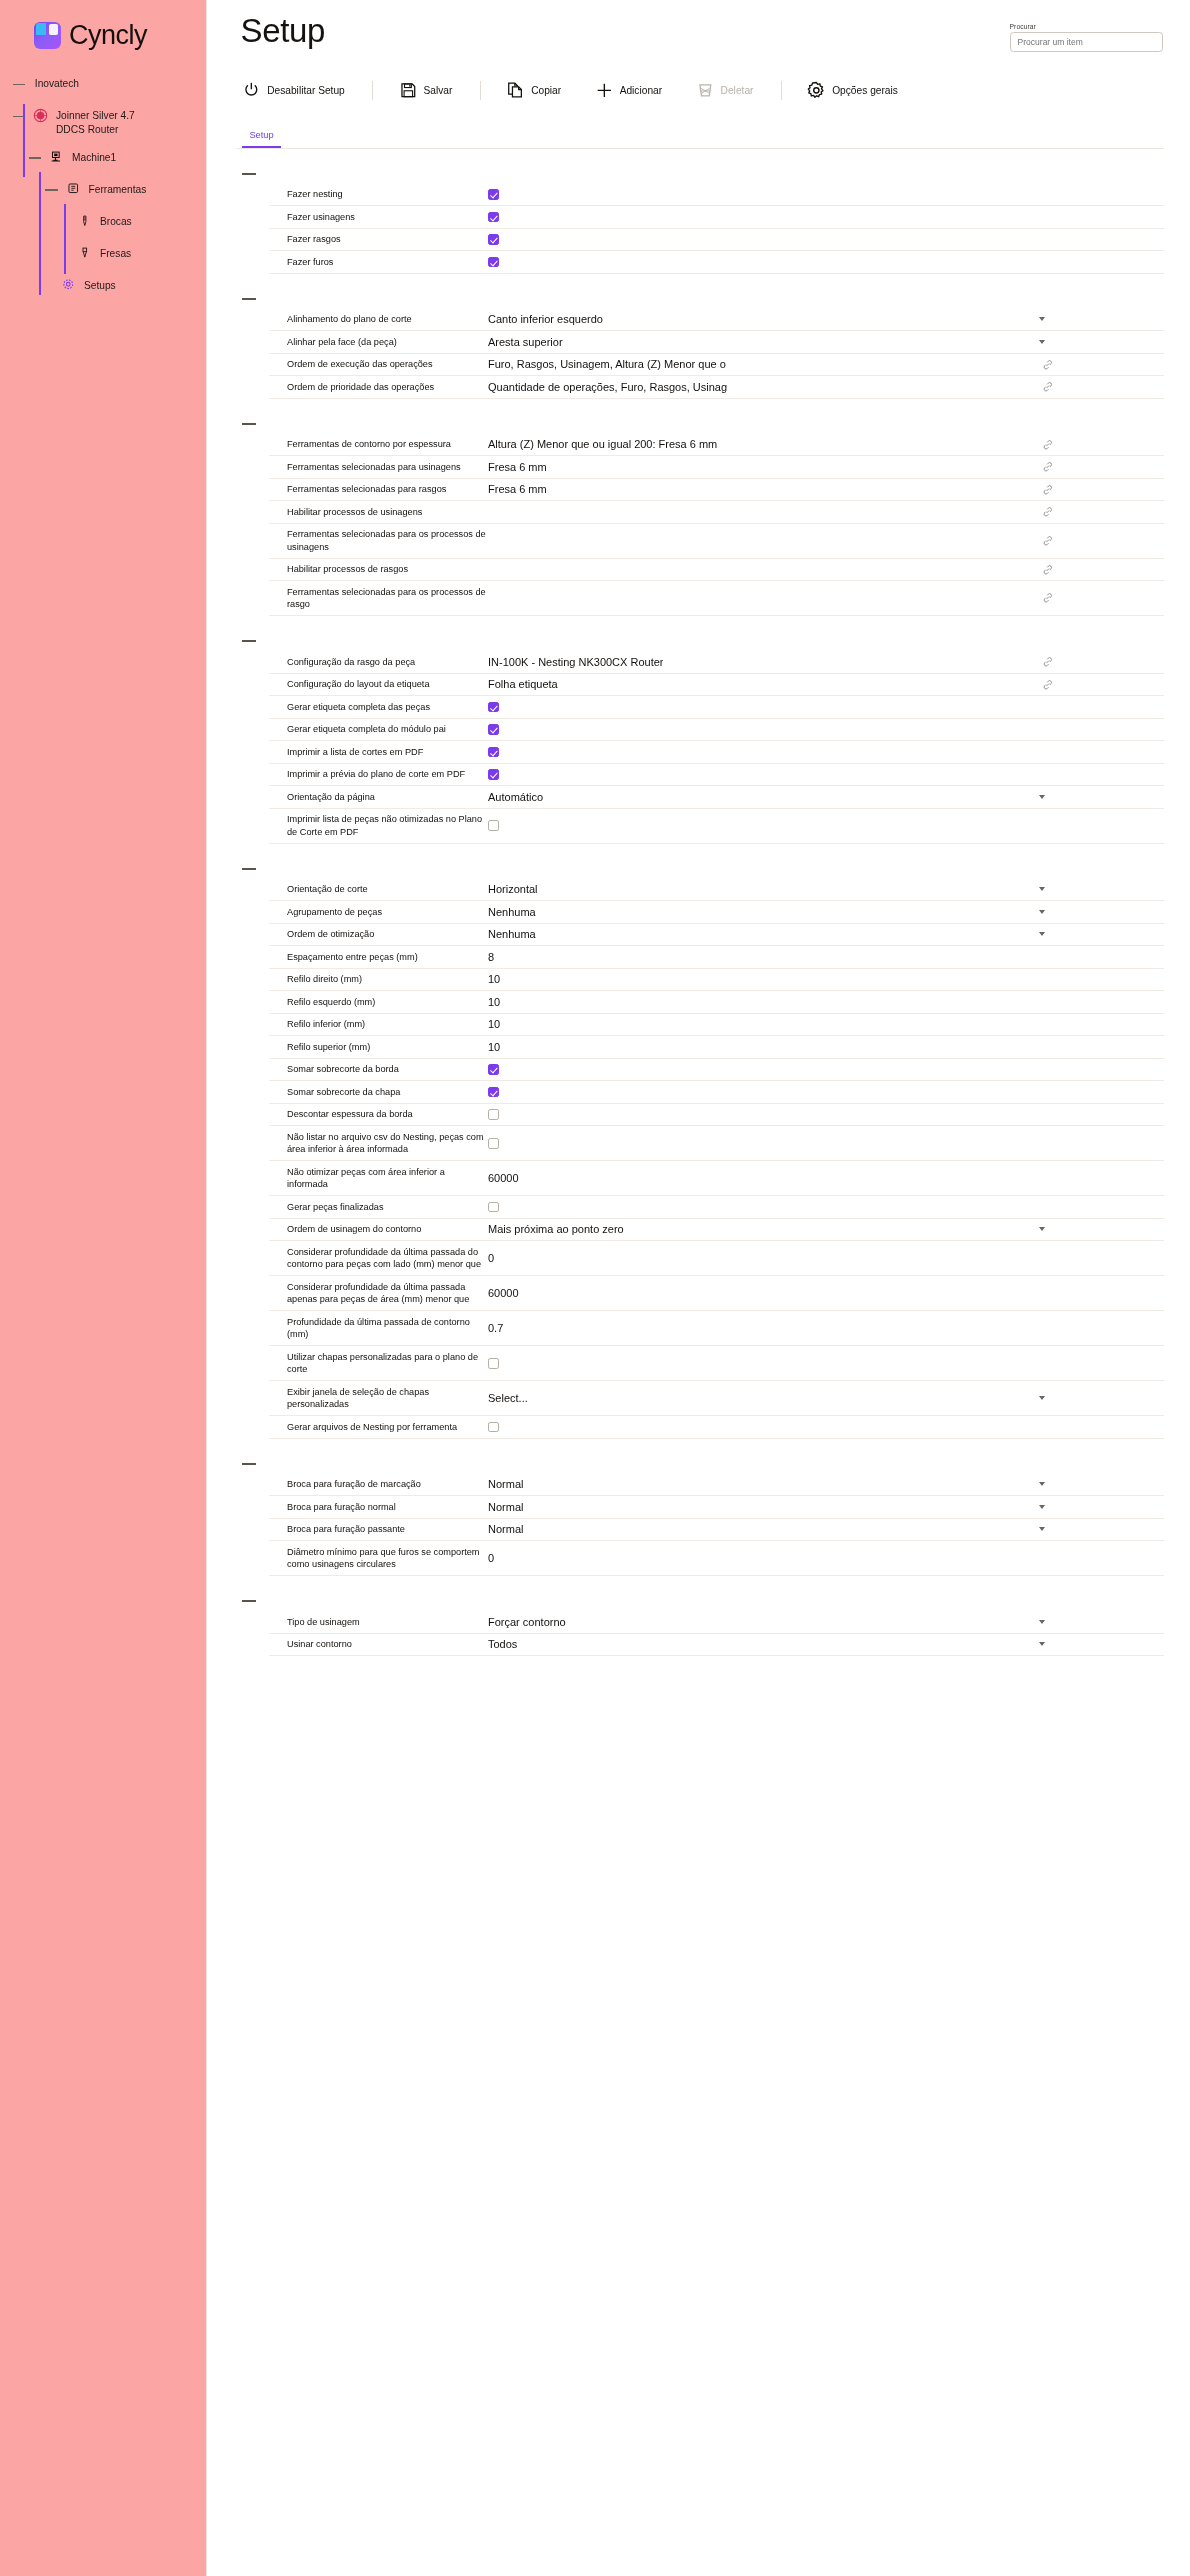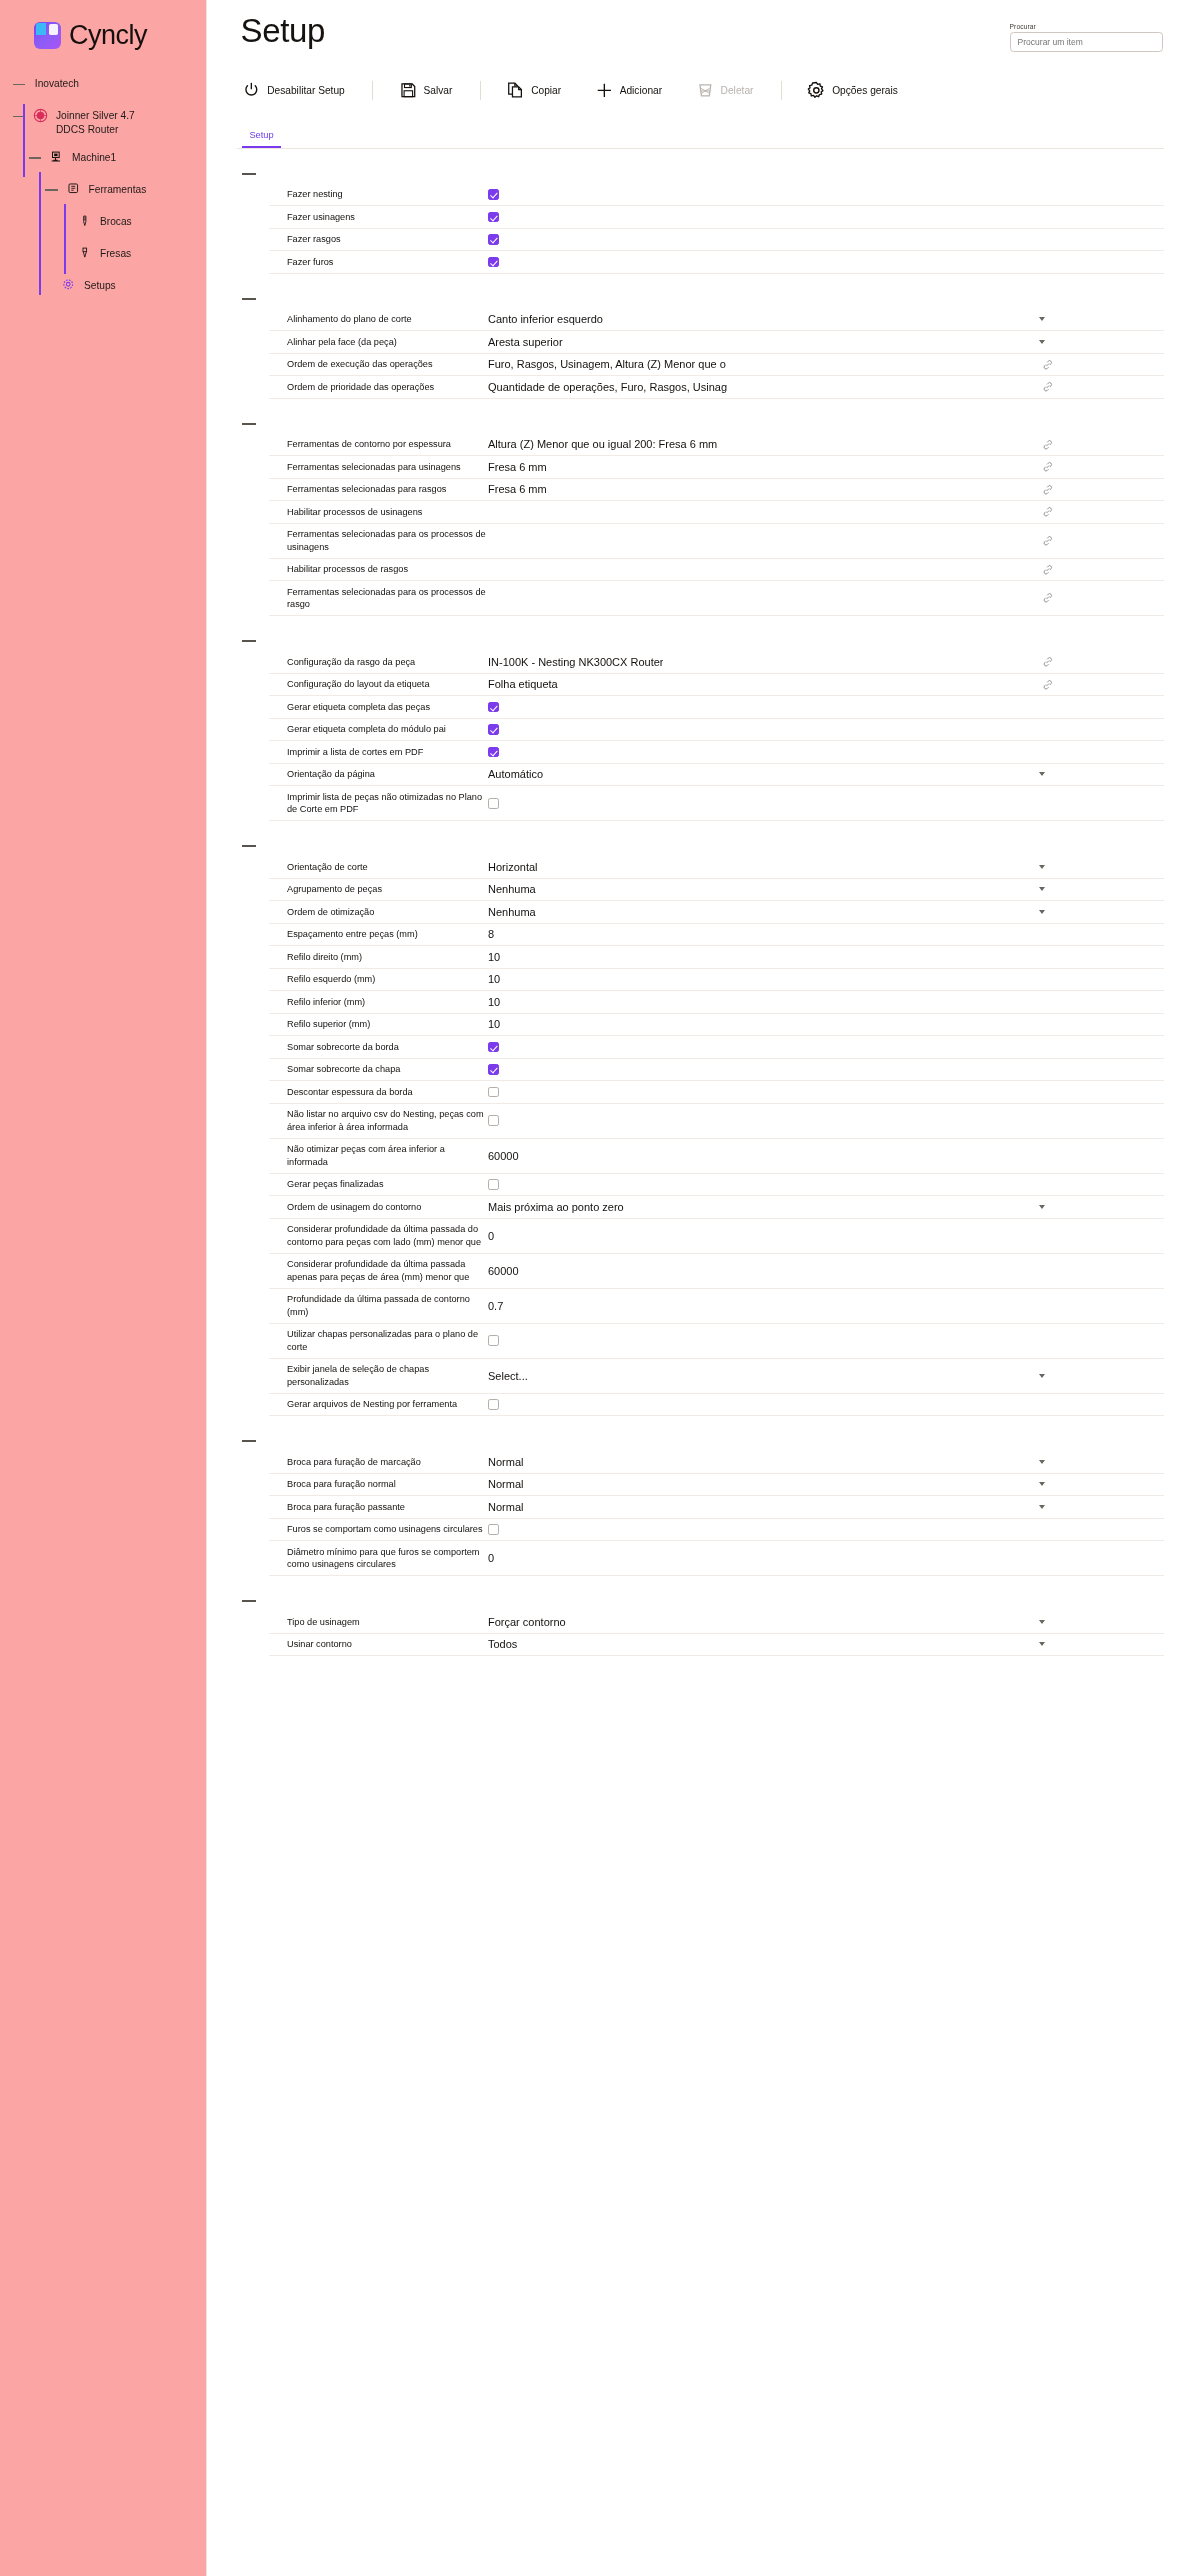--- a/index.html
+++ b/index.html
@@ -468,20 +468,26 @@
                 <span class="cbx on"></span>
               </div>
             </div>
             <div class="frow">
               <div class="flabel">Imprimir a lista de cortes em PDF</div>
               <div class="fval">
                 <span class="cbx on"></span>
               </div>
             </div>
             <div class="frow">
+              <div class="flabel">Imprimir a prévia do plano de corte em PDF</div>
+              <div class="fval">
+                <span class="cbx on"></span>
+              </div>
+            </div>
+            <div class="frow">
               <div class="flabel">Orientação da página</div>
               <div class="fval dd">
                 <span class="txt">Automático</span>
                 <span class="chev"></span>
               </div>
             </div>
             <div class="frow">
               <div class="flabel">Imprimir lista de peças não otimizadas no Plano de Corte em PDF</div>
               <div class="fval">
                 <span class="cbx"></span>
@@ -649,26 +655,20 @@
               </div>
             </div>
             <div class="frow">
               <div class="flabel">Broca para furação passante</div>
               <div class="fval dd">
                 <span class="txt">Normal</span>
                 <span class="chev"></span>
               </div>
             </div>
             <div class="frow">
-              <div class="flabel">Furos se comportam como usinagens circulares</div>
-              <div class="fval">
-                <span class="cbx"></span>
-              </div>
-            </div>
-            <div class="frow">
               <div class="flabel">Diâmetro mínimo para que furos se comportem como usinagens circulares</div>
               <div class="fval">
                 <span class="txt">0</span>
               </div>
             </div>
           </div>
         </div>
         <div class="section">
           <div class="sec-head">
             <div class="sec-dash"></div>

